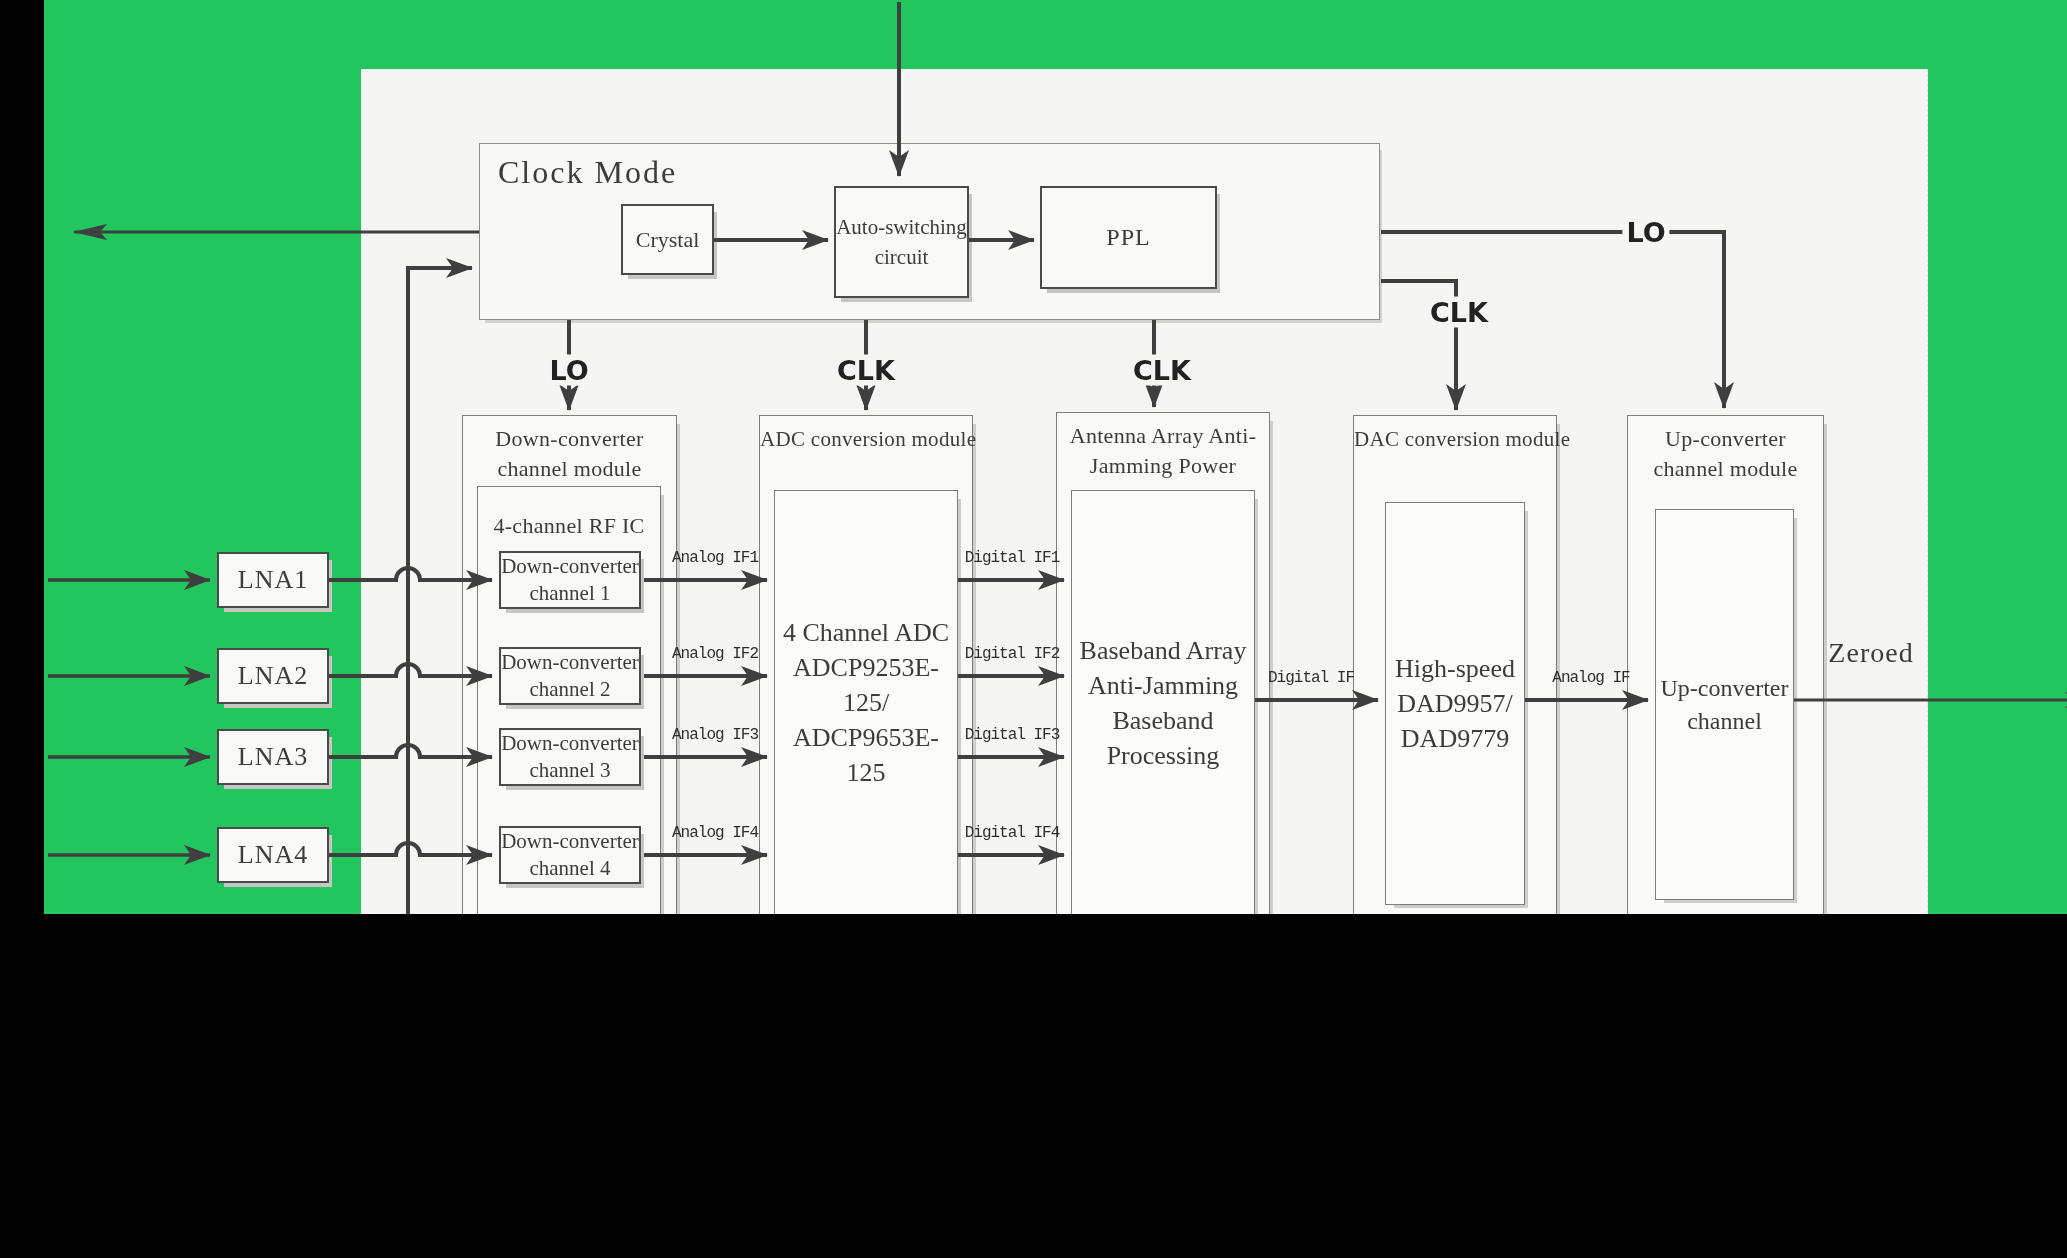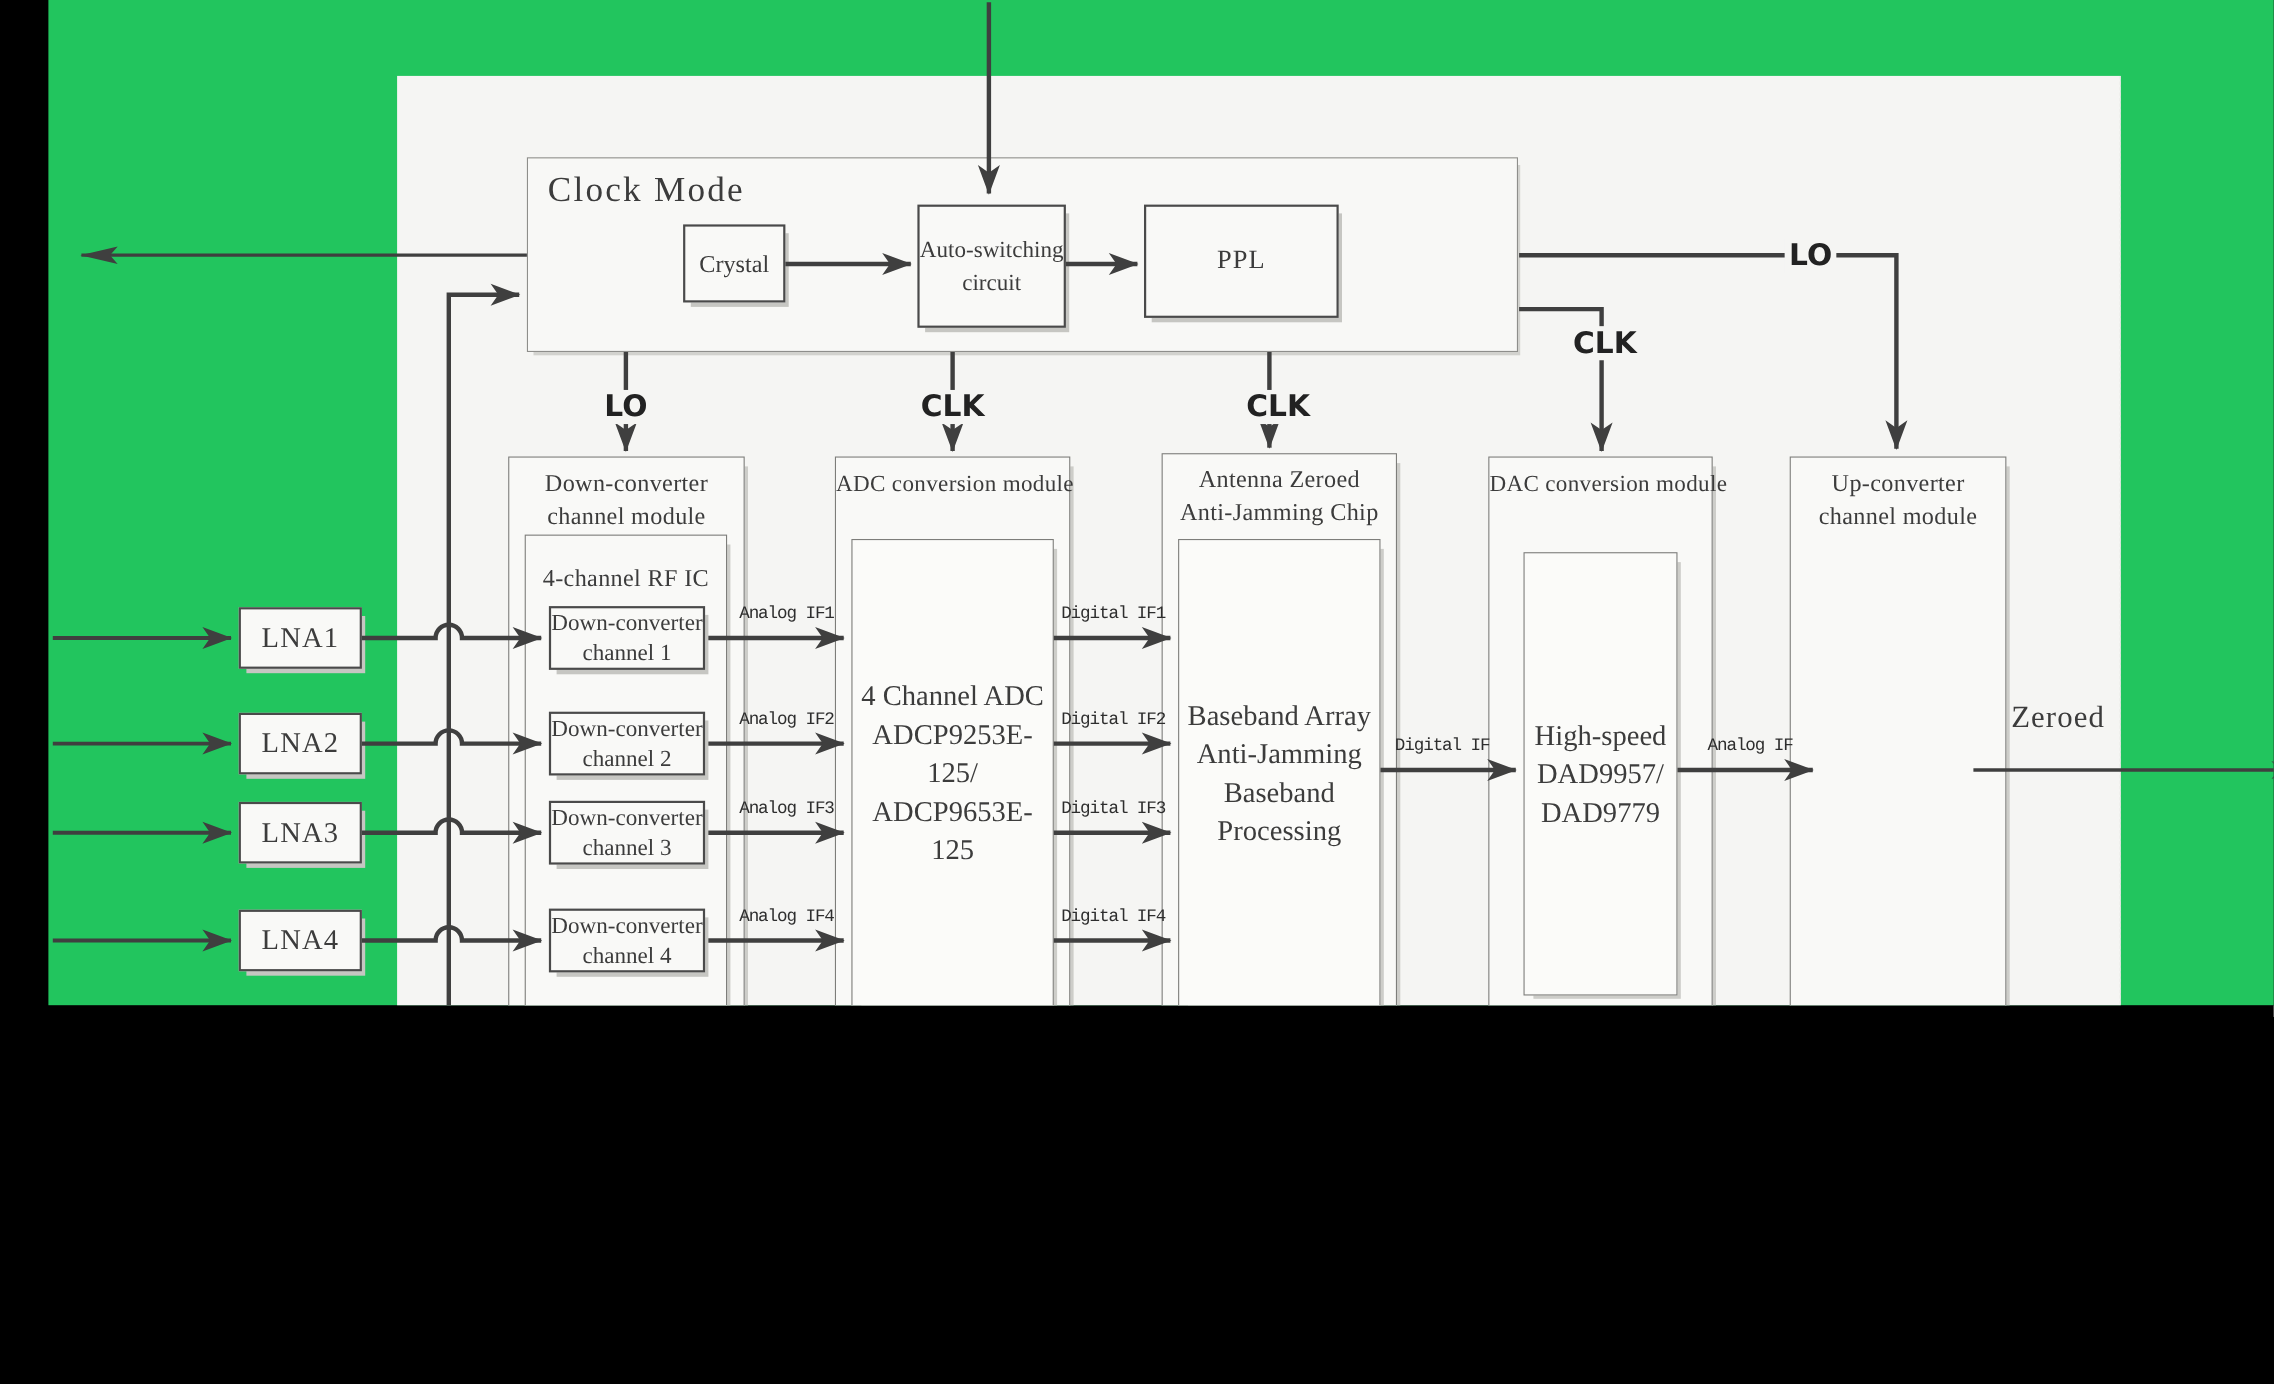--- a/index.html
+++ b/index.html
@@ -81,35 +81,38 @@
   </div>
 
   <div class="box thin" style="left:715px;top:415px;width:214px;height:525px;">
     <div class="module-title" style="white-space:nowrap;font-size:21px;">ADC conversion module</div>
   </div>
   <div class="box thin chipbox" style="left:730px;top:490px;width:184px;height:425px;">
     <span>4 Channel ADC ADCP9253E-125/ ADCP9653E-125</span>
   </div>
 
   <div class="box thin" style="left:1012px;top:412px;width:214px;height:528px;">
-    <div class="module-title" style="padding:0 10px;width:calc(100% - 20px);">Antenna Zeroed Anti-Jamming Chip</div>
+    <div class="module-title" style="padding:0 10px;width:calc(100% - 20px);">Antenna Array Anti-Jamming Power</div>
   </div>
   <div class="box thin chipbox" style="left:1027px;top:490px;width:184px;height:425px;">
     <span>Baseband Array Anti-Jamming Baseband Processing</span>
   </div>
 
   <div class="box thin" style="left:1309px;top:415px;width:204px;height:523px;">
     <div class="module-title" style="white-space:nowrap;font-size:21px;">DAC conversion module</div>
   </div>
   <div class="box thin chipbox" style="left:1341px;top:502px;width:140px;height:403px;">
     <span>High-speed DAD9957/ DAD9779</span>
   </div>
 
   <div class="box thin" style="left:1583px;top:415px;width:197px;height:527px;">
     <div class="module-title" style="padding:0 8px;width:calc(100% - 16px);">Up-converter channel module</div>
+  </div>
+  <div class="box thin chipbox" style="left:1611px;top:509px;width:139px;height:391px;font-size:24px;line-height:33px;">
+    <span>Up-converter channel</span>
   </div>
 
   <div class="box center-text" style="left:425px;top:1060px;width:1353px;height:122px;border:1.5px solid #8e8e8b;
               box-shadow:4px 5px 0 -2px #d2d2ce;background:#fbfbf9;font-size:32px;letter-spacing:2px;">
     <span>Power module</span>
   </div>
 
   <svg class="wires" width="2067" height="1258" viewBox="0 0 2067 1258">
     <defs>
       <marker id="ah" markerUnits="userSpaceOnUse" markerWidth="30" markerHeight="24" viewBox="0 0 30 24" refX="27" refY="12" orient="auto">

